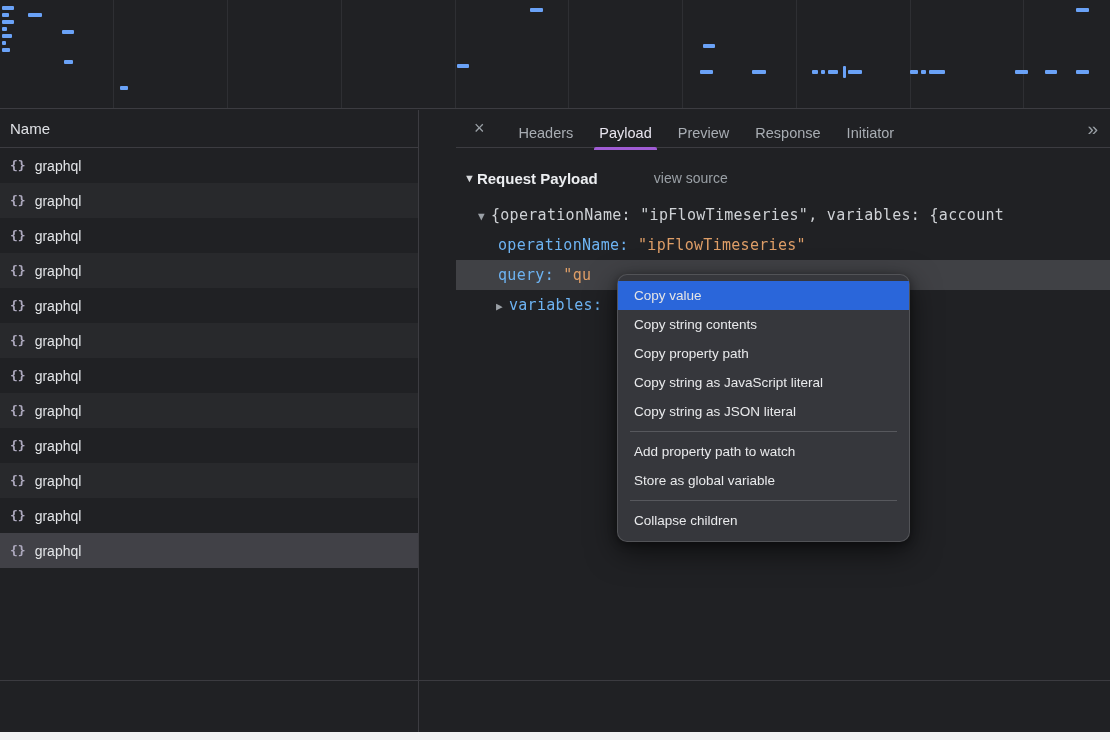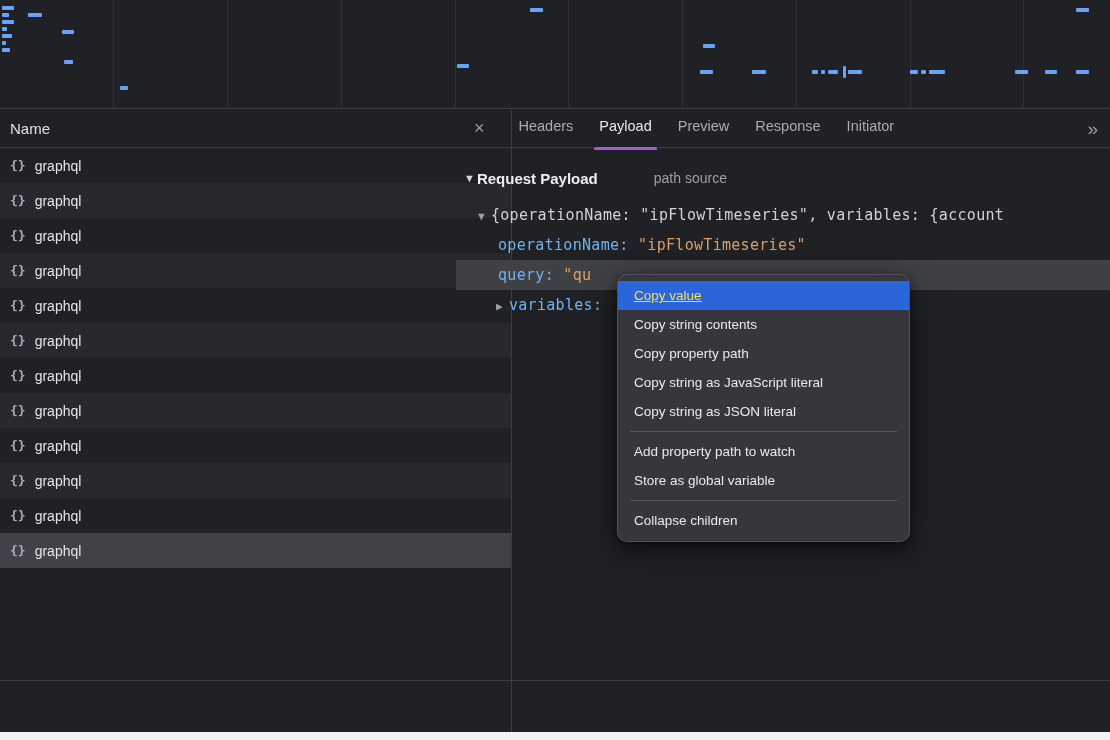--- a/index.html
+++ b/index.html
@@ -17,21 +17,21 @@
   
   .timeline {
     position:absolute; left:0; top:0; width:1110px; height:109px;
     background:#202124; border-bottom:1px solid #3c3c41; overflow:hidden;
   }
   .tl-grid { position:absolute; top:0; bottom:0; width:1px; background:#2e2f33; }
   .tl-bar  { position:absolute; background:var(--bar-blue); border-radius:1px; }
 
   
   .main { position:absolute; top:110px; left:0; right:0; bottom:8px; }
-  .left-panel { position:absolute; left:0; top:0; width:512px; bottom:0; border-right:1px solid #3c3c41; }
+  .left-panel { position:absolute; left:0; top:0; width:419px; bottom:0; border-right:1px solid #3c3c41; }
   .col-header {
     height:38px; line-height:37px; padding-left:10px;
     font-size:15px; color:#dfe1e5; border-bottom:1px solid #3c3c41;
   }
   .net-row {
     height:35px; display:flex; align-items:center; gap:9px;
     padding-left:10px; font-size:14px; color:#e3e5e8;
   }
   .net-row.even { background:#28292c; }
   .net-row.selected { background:#414147; }
@@ -39,21 +39,21 @@
     color:#aeaabf; font-family:"DejaVu Sans Mono",monospace;
     font-size:13px; font-weight:bold;
   }
 
   .right-panel { position:absolute; left:456px; right:0; top:0; bottom:0; }
   .tabs {
     height:38px; display:flex; align-items:center;
     border-bottom:1px solid #3c3c41; padding:0 12px 0 18px;
   }
   .close-x { color:#9aa0a6; font-size:18px; margin-right:22px; }
-  .tab { padding:0 12px; height:42px; line-height:37px; font-size:14.5px; color:#a8adb3; position:relative; margin-right:2px; }
+  .tab { padding:7px 12px; height:42px; line-height:37px; font-size:14.5px; color:#a8adb3; position:relative; margin-right:2px; }
   .tab.selected { color:#e9e6f0; }
   .tab.selected::after {
     content:""; position:absolute; left:7px; right:7px; bottom:0; height:3px;
     background:var(--tab-underline); border-radius:2px 2px 0 0;
   }
   .overflow { margin-left:auto; color:#9aa0a6; font-size:19px; }
 
   
   .payload { padding-top:15px; }
   .section-row { display:flex; align-items:center; padding-left:8px; height:30px; }
@@ -82,21 +82,21 @@
   .context-menu {
     position:absolute; left:617px; top:274px; width:293px;
     background:#36373c; border:1px solid rgba(255,255,255,0.14);
     border-radius:10px; padding:6px 0; z-index:10;
     box-shadow:0 10px 30px rgba(0,0,0,0.55), 0 2px 8px rgba(0,0,0,0.4);
   }
   .menu-item {
     height:29px; line-height:29px; padding:0 16px;
     font-size:13.5px; color:#e9eaec; white-space:nowrap;
   }
-  .menu-item.highlighted { background:var(--menu-highlight); color:#fde047;text-decoration:underline; }
+  .menu-item.highlighted { background:var(--menu-highlight); color:#e5e5e5; }
   .menu-sep { height:1px; background:#57585d; margin:5px 12px; }
 </style>
 </head>
 <body>
 
 <div class="stage">
 
   <div class="timeline">
       <div class="tl-grid" style="left: 113px;"></div>
       <div class="tl-grid" style="left: 227px;"></div>
@@ -203,21 +203,21 @@
           <div class="tab">Response</div>
           <div class="tab">Initiator</div>
           <div class="overflow">»</div>
       </div>
 
       <div class="payload">
 
         <div class="section-row">
           <span class="sec-twisty">▼</span>
           <span class="section-title">Request Payload</span>
-          <span class="view-source">path source</span>
+          <span class="view-source">view source</span>
         </div>
 
         <div class="tree">
 
           <div class="tree-row row-preview">
             <span class="twisty">▼</span><span class="plain">{operationName: "ipFlowTimeseries", variables: {account</span>
           </div>
 
           <div class="tree-row row-key">
             <span class="key">operationName:</span><span class="plain sp"> </span><span class="str">"ipFlowTimeseries"</span>

